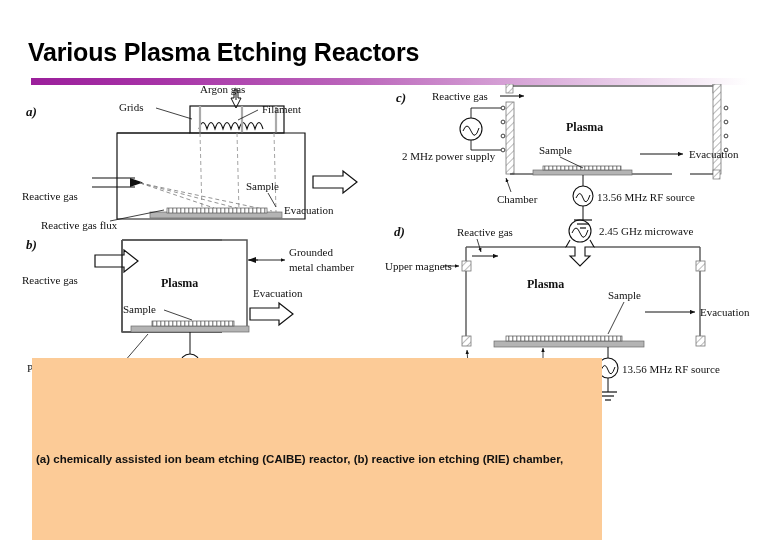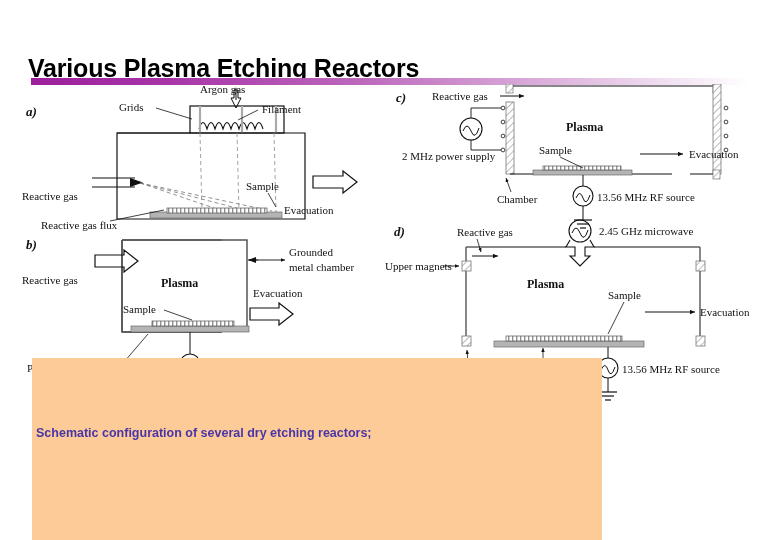--- a/index.html
+++ b/index.html
@@ -23,21 +23,20 @@
   .title {
     position: absolute;
     left: 28px;
     top: 38px;
     font-family: "Liberation Sans", sans-serif;
     font-size: 25px;
     font-weight: bold;
     color: #000000;
     letter-spacing: -0.2px;
     white-space: nowrap;
-    margin-top: 16px;
   }
   .title-rule {
     position: absolute;
     left: 31px;
     top: 78px;
     width: 718px;
     height: 7px;
     background: linear-gradient(to right, #9b1f9b 0%, #a733a7 18%, #bb66bb 45%, #dcb0dc 72%, #f3e4f3 90%, #ffffff 100%);
   }
 
@@ -309,15 +308,15 @@
           <line x1="602" y1="312" x2="614" y2="312" stroke="#111" stroke-width="1.2"></line>
           <line x1="605" y1="316" x2="611" y2="316" stroke="#111" stroke-width="1.2"></line>
           <text x="622" y="289" font-size="11">13.56 MHz RF source</text>
         </g>
 
       </g>
     </svg>
   </div>
 
   <div class="caption-box"></div>
-  <div class="caption-head">Schematic configuration of several dry etching reactors;</div>
+  <div class="caption-line l1">(a) chemically assisted ion beam etching (CAIBE) reactor, (b) reactive ion etching (RIE) chamber,</div>
 
 </div>
 
 </body></html>

